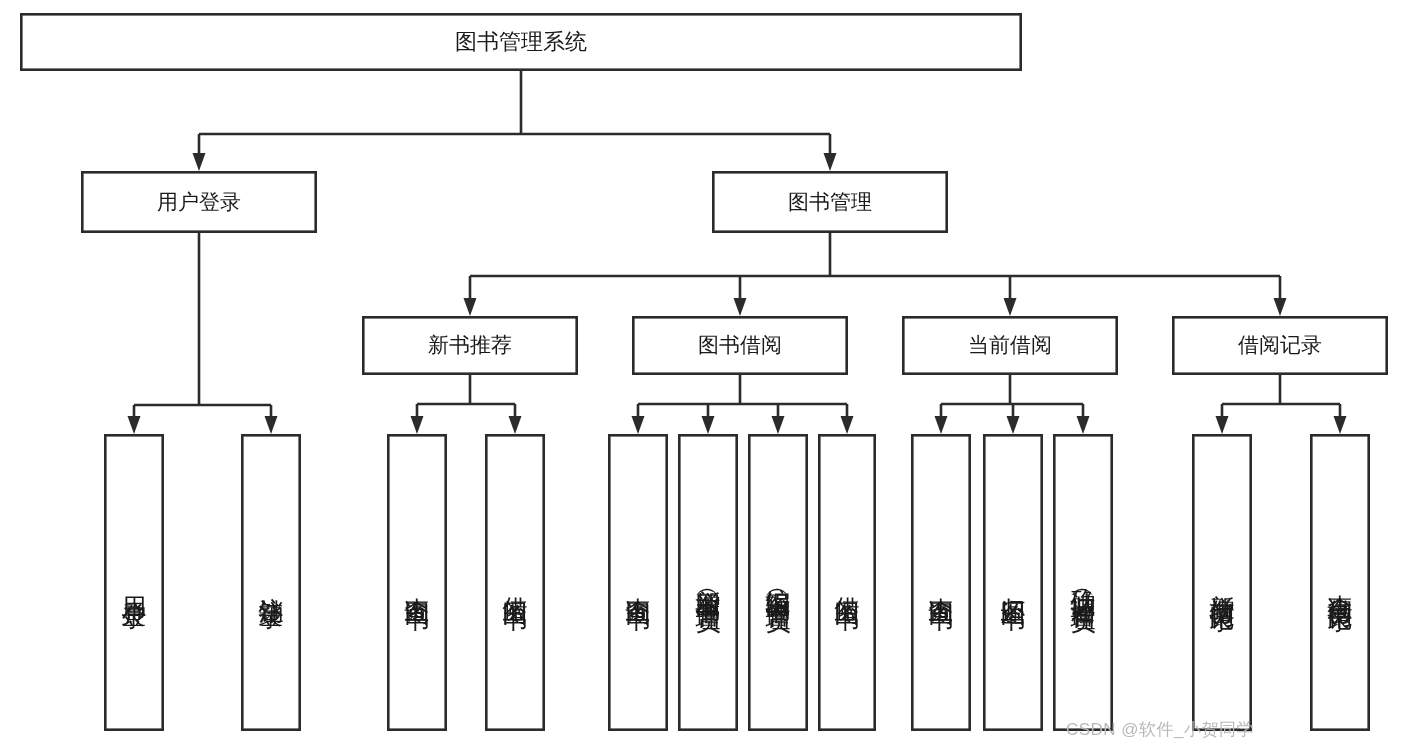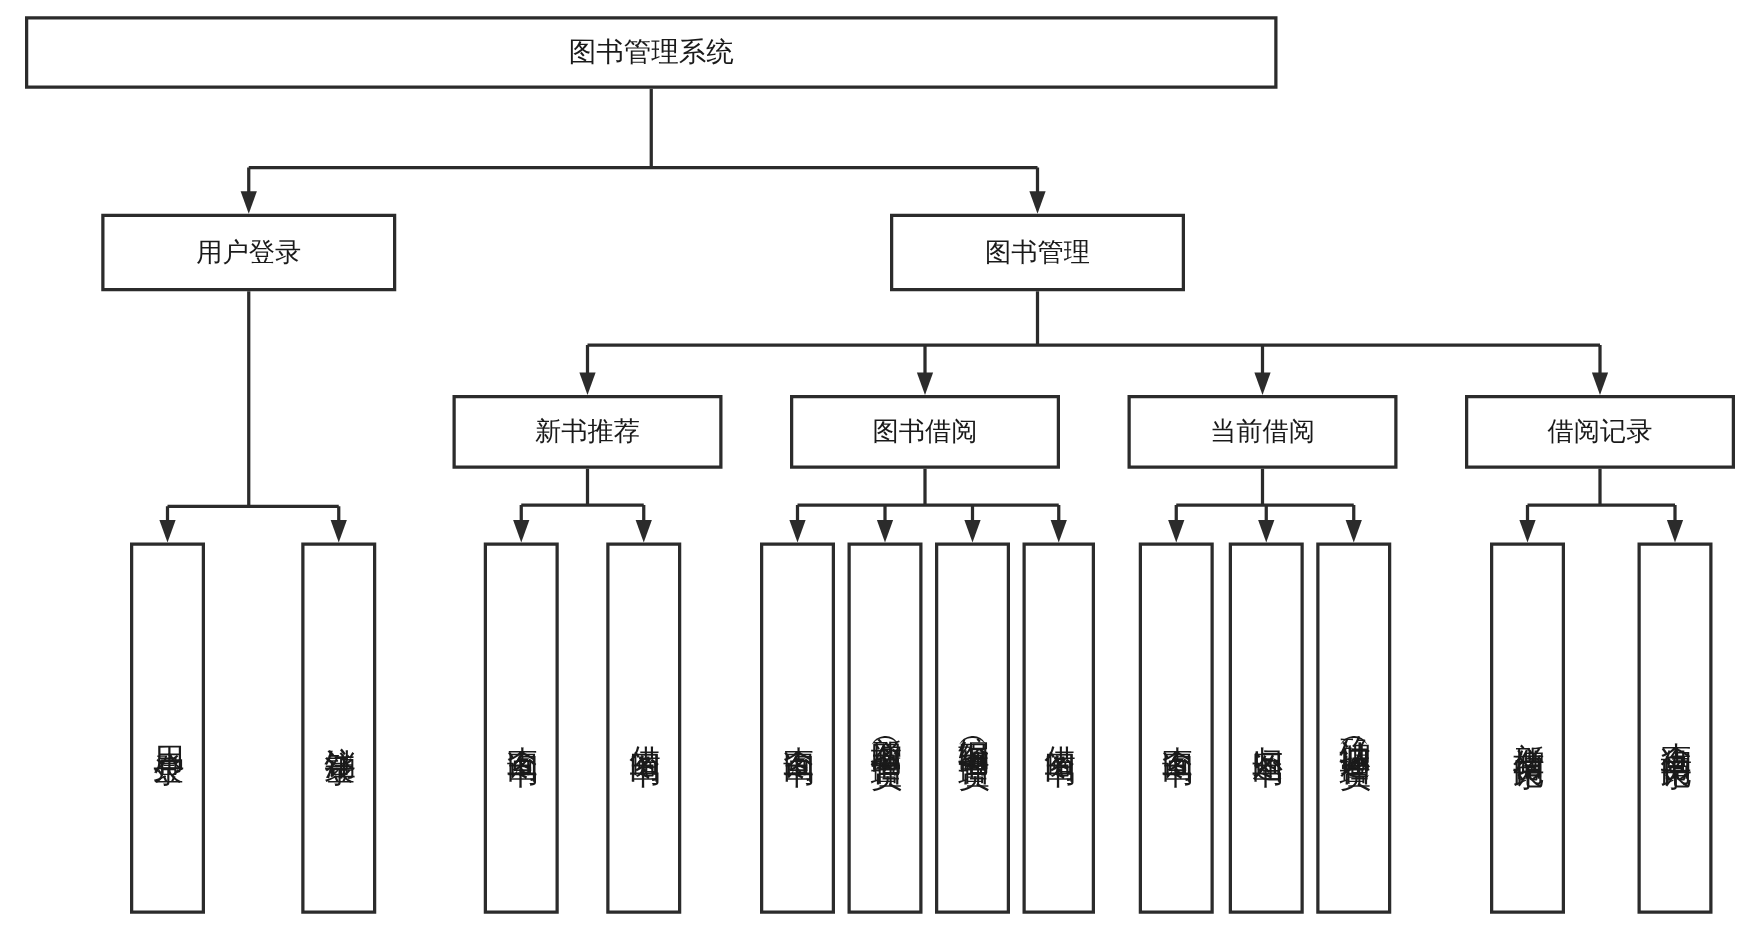--- a/index.html
+++ b/index.html
@@ -181,14 +181,15 @@
       <div class="leaf-label" style="left: 678px; top: 440px; width: 60px; height: 285px; display: flex; align-items: center; justify-content: center;">新增图书（管理员）</div>
       <div class="leaf-label" style="left: 748px; top: 440px; width: 60px; height: 285px; display: flex; align-items: center; justify-content: center;">编辑图书（管理员）</div>
       <div class="leaf-label" style="left: 818px; top: 440px; width: 58px; height: 285px; display: flex; align-items: center; justify-content: center;">借阅图书</div>
       <div class="leaf-label" style="left: 911px; top: 440px; width: 60px; height: 285px; display: flex; align-items: center; justify-content: center;">查询图书</div>
       <div class="leaf-label" style="left: 983px; top: 440px; width: 60px; height: 285px; display: flex; align-items: center; justify-content: center;">归还图书</div>
       <div class="leaf-label" style="left: 1053px; top: 440px; width: 60px; height: 285px; display: flex; align-items: center; justify-content: center;">确认归还（管理员）</div>
       <div class="leaf-label" style="left: 1192px; top: 440px; width: 60px; height: 285px; display: flex; align-items: center; justify-content: center;">新增借阅记录</div>
       <div class="leaf-label" style="left: 1310px; top: 440px; width: 60px; height: 285px; display: flex; align-items: center; justify-content: center;">查询借阅记录</div>
     </div>
 
+  <div class="watermark">CSDN @软件_小贺同学</div>
 
 </div>
 
 </body></html>

